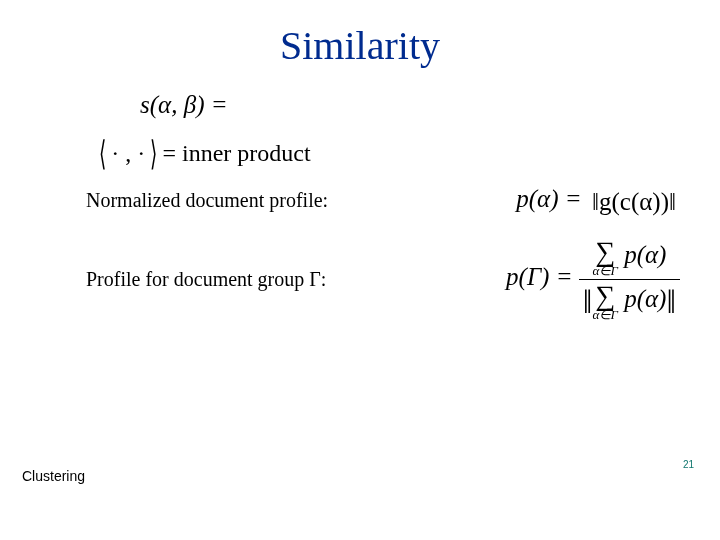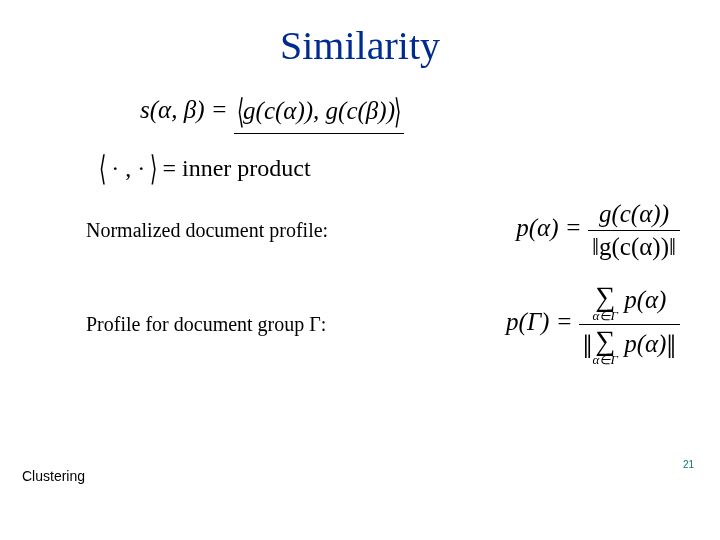--- a/index.html
+++ b/index.html
@@ -29,37 +29,33 @@
 <body>
 
 <div class="slide">
 
   <div class="title">Similarity</div>
 
   <div class="mainblock">
     <div class="eq">
       <span>s(α, β) =</span>
       <span class="frac">
-        <span class="num">
-          <span class="big-ang">⟨</span><span>g(c(α)), g(c(β))</span><span class="big-ang">⟩</span>
-        </span>
       </span>
     </div>
     <div class="ip" style="margin-top:14px; margin-left:-40px;">
       <span class="big-ang">⟨</span><span> · , · </span><span class="big-ang">⟩</span><span class="txt"> = inner product</span>
     </div>
   </div>
 
   <div class="row">
     <div class="label">Normalized document profile:</div>
     <div class="math">
       <span class="eq">
         <span>p(α) =</span>
         <span class="frac">
-          <span class="num">g(c(α))</span>
           <span class="den rm">‖g(c(α))‖</span>
         </span>
       </span>
     </div>
   </div>
 
   <div class="row">
     <div class="label">Profile for document group Γ:</div>
     <div class="math">
       <span class="eq">

